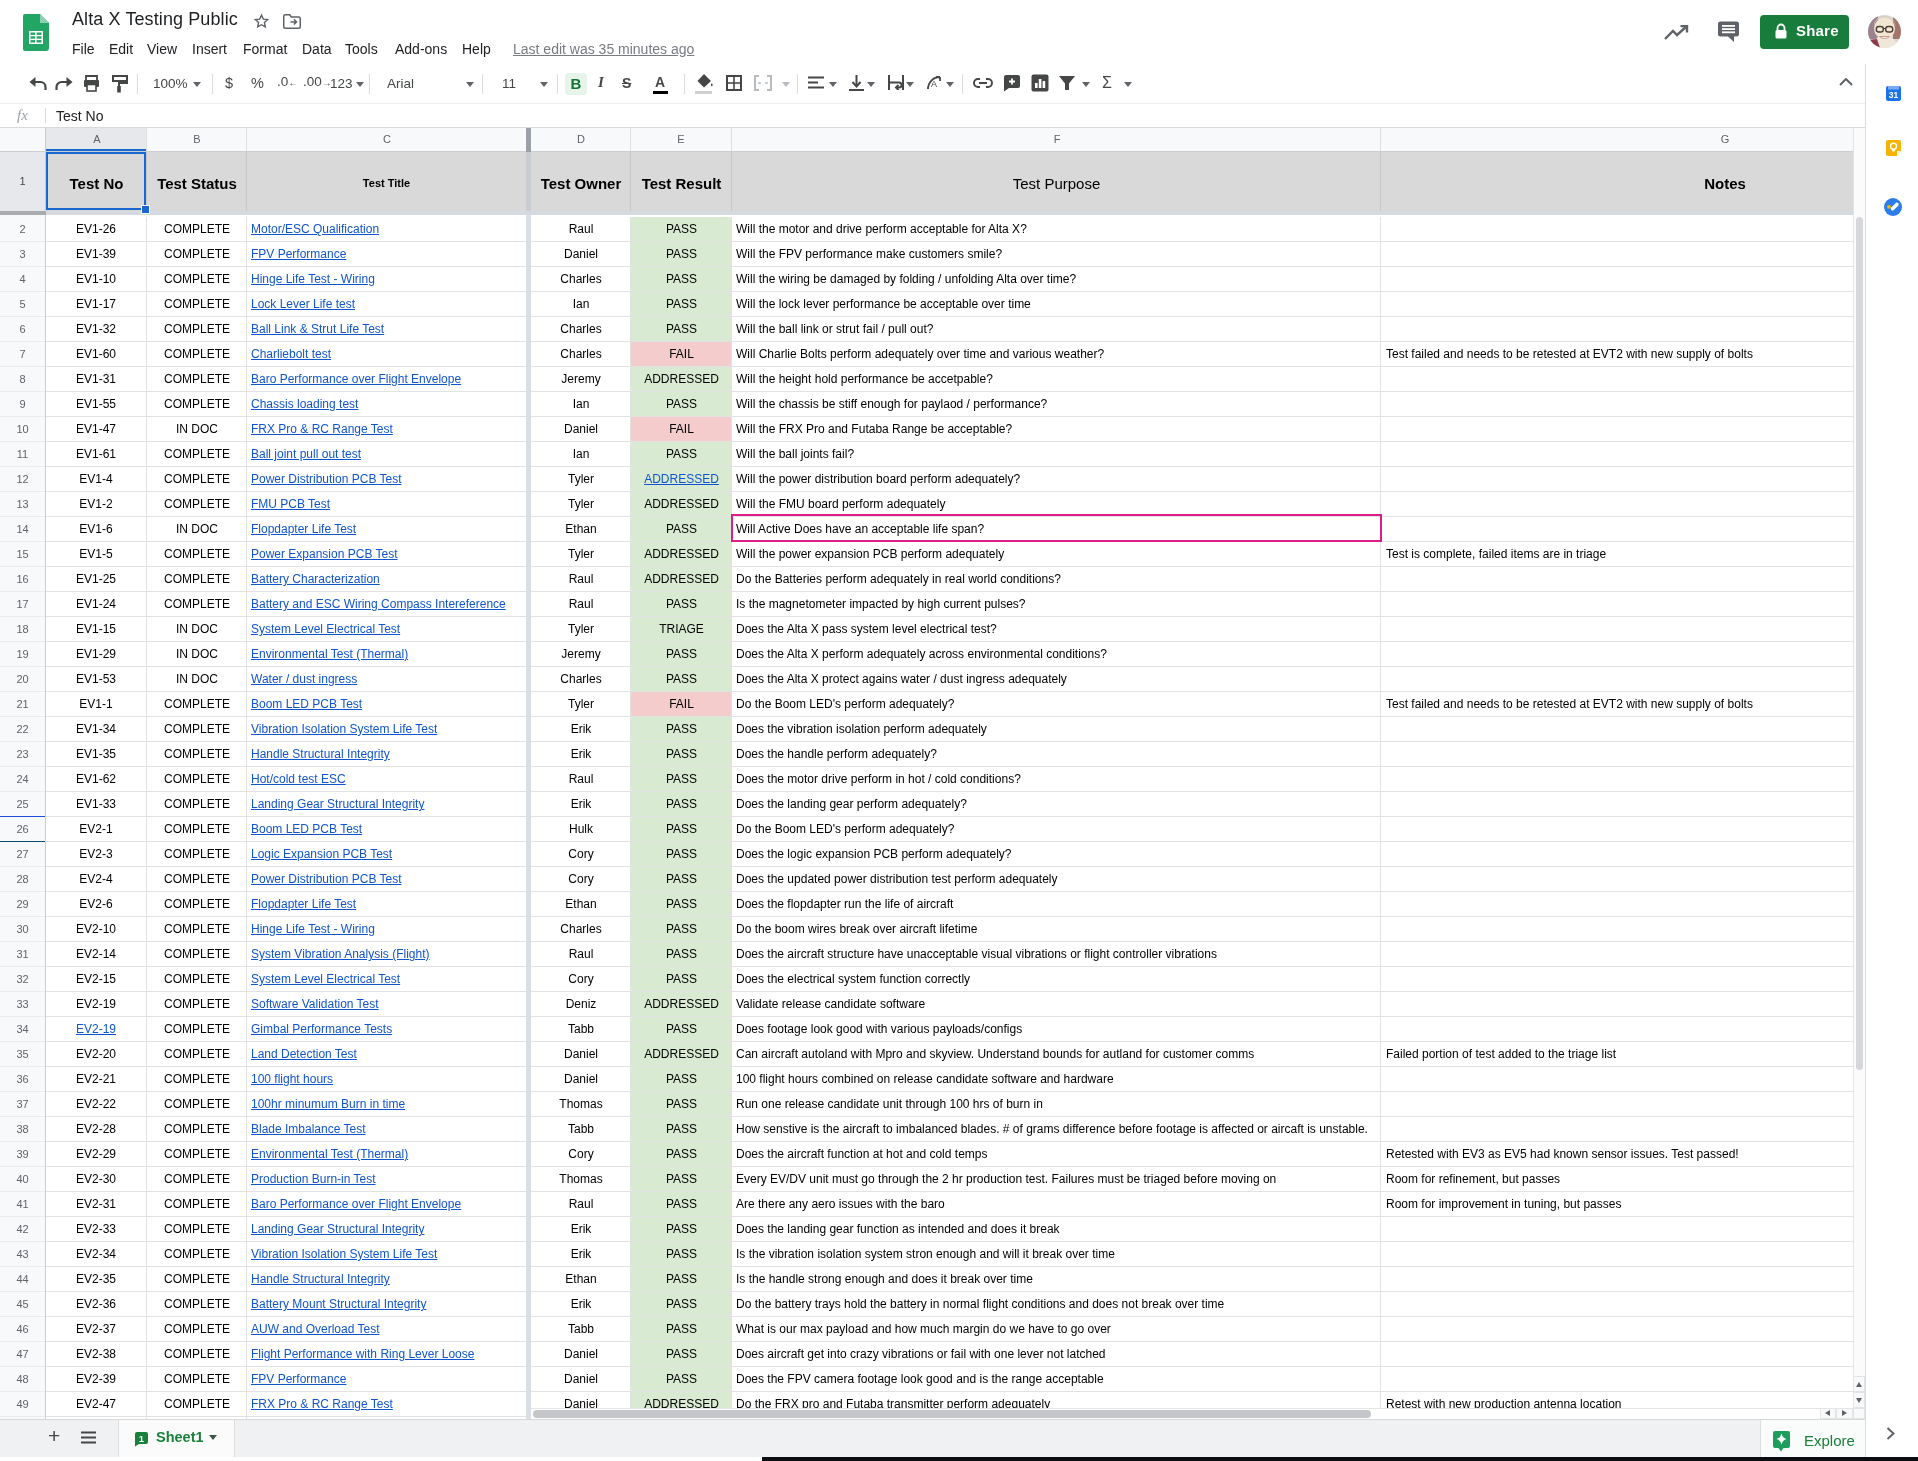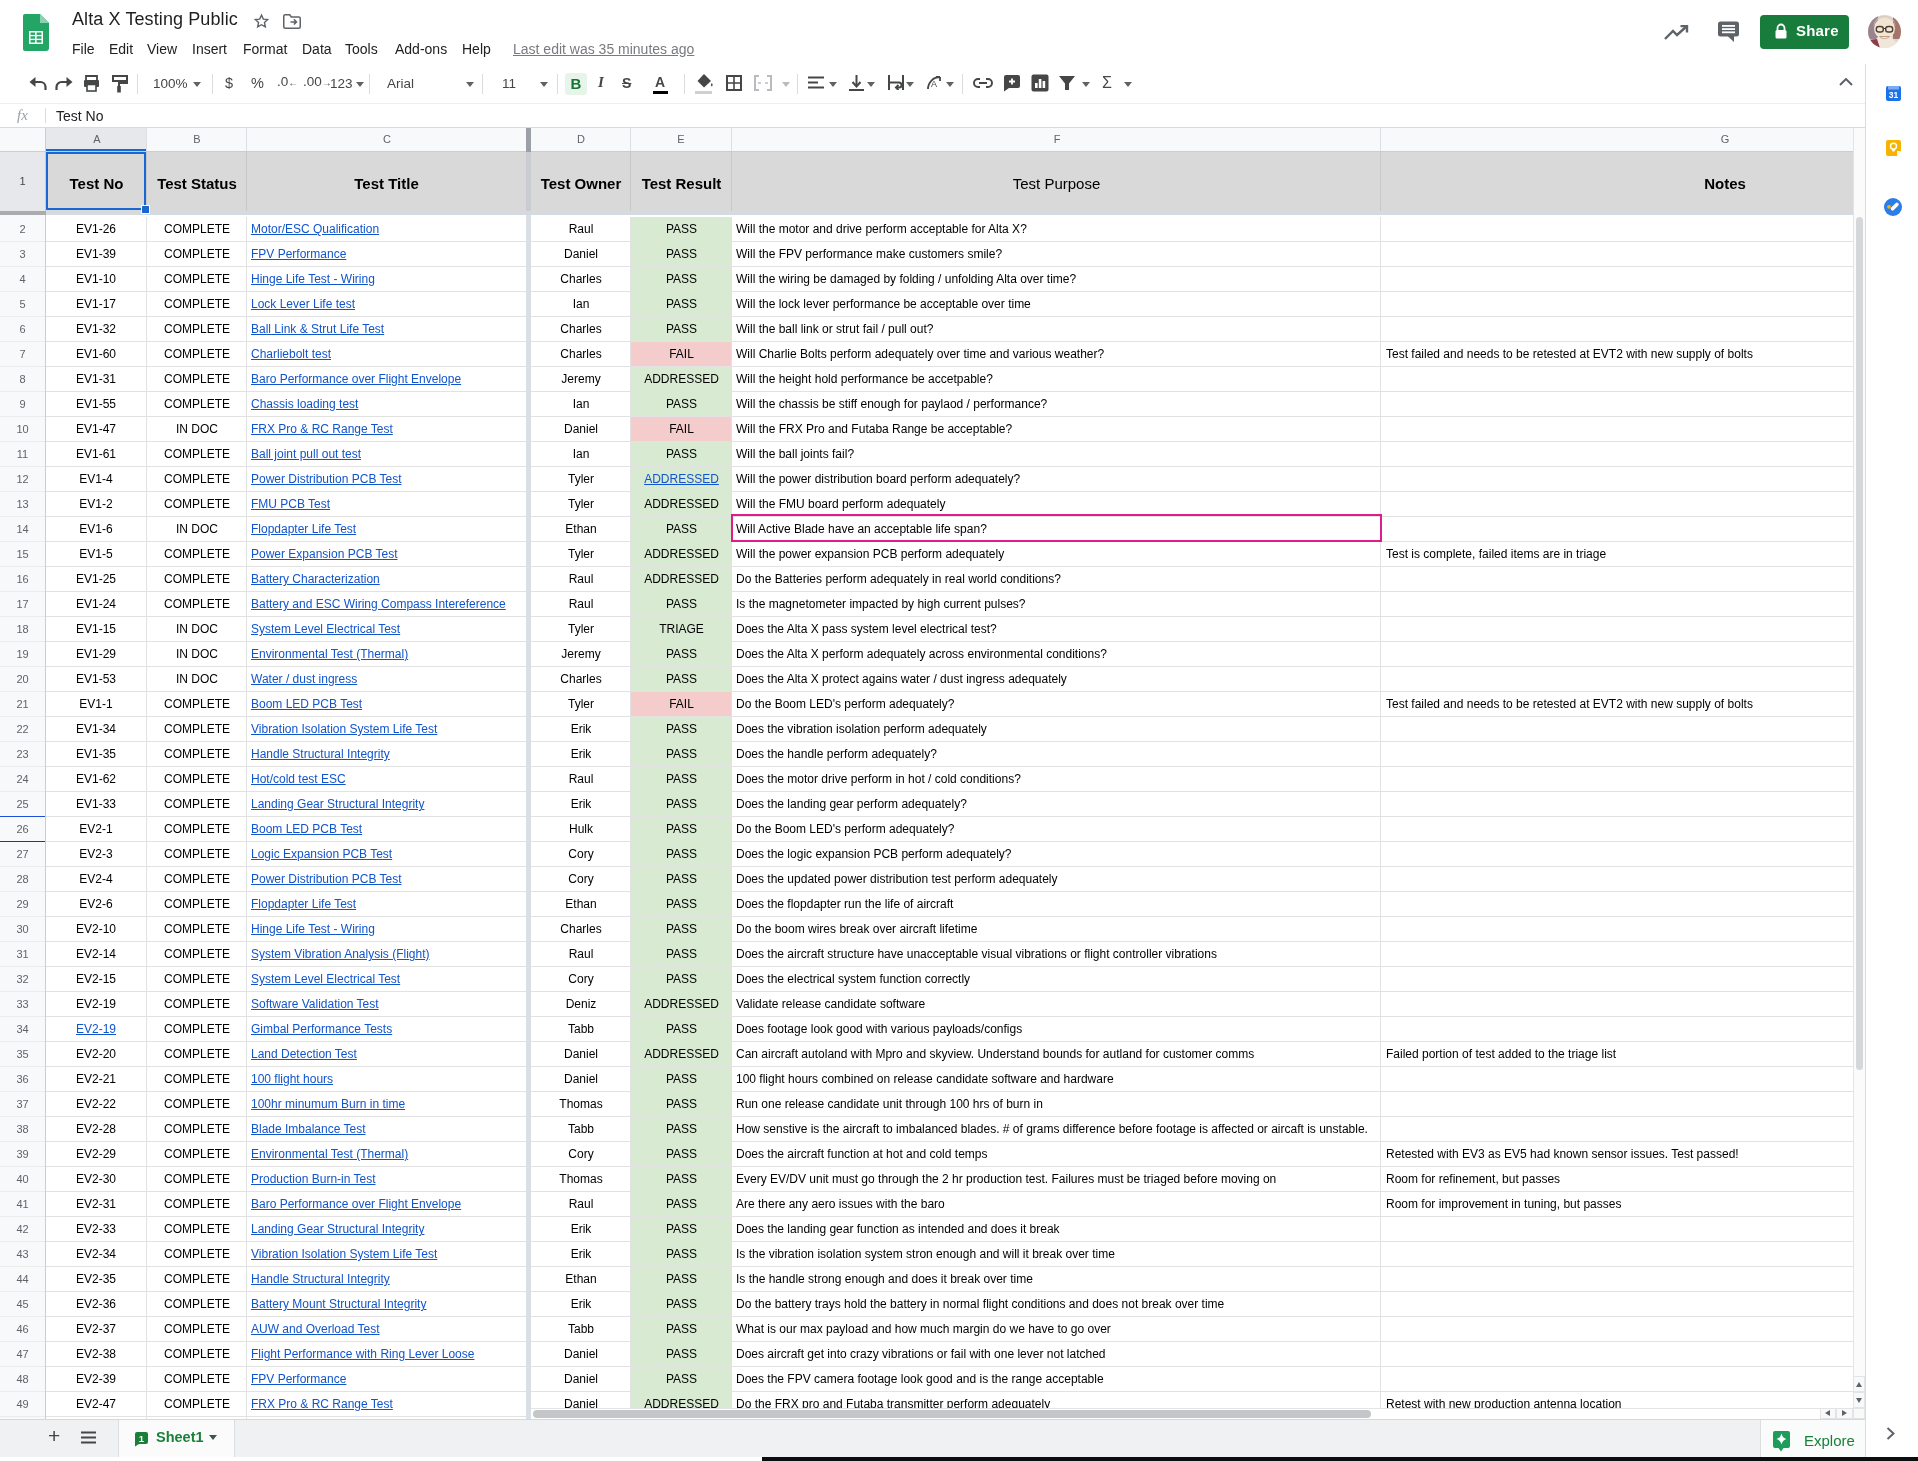--- a/index.html
+++ b/index.html
@@ -194,21 +194,21 @@
 <div class="ab" style="left:146px;top:128px;width:1px;height:23px;background:#dcdee1"></div>
 <div class="ab" style="left:246px;top:128px;width:1px;height:23px;background:#dcdee1"></div>
 <div class="ab" style="left:630px;top:128px;width:1px;height:23px;background:#dcdee1"></div>
 <div class="ab" style="left:731px;top:128px;width:1px;height:23px;background:#dcdee1"></div>
 <div class="ab" style="left:1380px;top:128px;width:1px;height:23px;background:#dcdee1"></div>
 <div class="ab" style="left:0;top:152px;width:45px;height:1267px;background:#f8f9fa;border-right:1px solid #cbcdd1"></div>
 <div class="ab" style="left:0;top:152px;width:45px;height:59px;background:#e6e8eb;border-right:1px solid #cbcdd1;color:#444746;font-size:11px;text-align:center;line-height:59px">1</div>
 <div class="ab" style="left:46px;top:152px;width:1807px;height:59px;background:#d9d9d9"></div>
 <div class="ab" style="left:46px;top:152px;width:101px;height:59px;font-size:15px;font-weight:bold;color:#000;text-align:center;line-height:63px">Test No</div>
 <div class="ab" style="left:147px;top:152px;width:100px;height:59px;font-size:15px;font-weight:bold;color:#000;text-align:center;line-height:63px">Test Status</div>
-<div class="ab" style="left:247px;top:152px;width:279px;height:59px;font-size:15px;font-weight:bold;color:#000;text-align:center;line-height:63px">Test Title</div>
+<div class="ab" style="left:247px;top:152px;width:279px;height:59px;font-size:11px;font-weight:bold;color:#000;text-align:center;line-height:63px">Test Title</div>
 <div class="ab" style="left:531px;top:152px;width:100px;height:59px;font-size:15px;font-weight:bold;color:#000;text-align:center;line-height:63px">Test Owner</div>
 <div class="ab" style="left:631px;top:152px;width:101px;height:59px;font-size:15px;font-weight:bold;color:#000;text-align:center;line-height:63px">Test Result</div>
 <div class="ab" style="left:732px;top:152px;width:649px;height:59px;font-size:15px;font-weight:normal;color:#000;text-align:center;line-height:63px">Test Purpose</div>
 <div class="ab" style="left:1381px;top:152px;width:688px;height:59px;font-size:15px;font-weight:bold;color:#000;text-align:center;line-height:63px">Notes</div>
 <div class="ab" style="left:146px;top:152px;width:1px;height:59px;background:#c8c8c8"></div>
 <div class="ab" style="left:246px;top:152px;width:1px;height:59px;background:#c8c8c8"></div>
 <div class="ab" style="left:630px;top:152px;width:1px;height:59px;background:#c8c8c8"></div>
 <div class="ab" style="left:731px;top:152px;width:1px;height:59px;background:#c8c8c8"></div>
 <div class="ab" style="left:1380px;top:152px;width:1px;height:59px;background:#c8c8c8"></div>
 <div class="num" style="left:0;top:217px;border-bottom:1px solid #ececec;height:24px">2</div>
@@ -321,21 +321,21 @@
 <div class="cell ctr" style="left:631px;top:492px;width:101px">ADDRESSED</div>
 <div class="cell" style="left:736px;top:492px;width:644px">Will the FMU board perform adequately</div>
 <div class="num" style="left:0;top:517px;border-bottom:1px solid #ececec;height:24px">14</div>
 <div class="ab" style="left:46px;top:517px;width:1807px;height:24px;border-bottom:1px solid #e2e2e2;background:#fff"></div>
 <div class="ab" style="left:631px;top:517px;width:101px;height:25px;background:#d9ead3;border-bottom:1px solid #e2e2e2;box-sizing:border-box"></div>
 <div class="cell ctr" style="left:46px;top:517px;width:100px">EV1-6</div>
 <div class="cell ctr" style="left:147px;top:517px;width:100px">IN DOC</div>
 <div class="cell" style="left:251px;top:517px;width:274px"><span class="lnk">Flopdapter Life Test</span></div>
 <div class="cell ctr" style="left:531px;top:517px;width:100px">Ethan</div>
 <div class="cell ctr" style="left:631px;top:517px;width:101px">PASS</div>
-<div class="cell" style="left:736px;top:517px;width:644px">Will Active Blade have an acceptable life span?</div>
+<div class="cell" style="left:736px;top:517px;width:644px">Will Active Does have an acceptable life span?</div>
 <div class="num" style="left:0;top:542px;border-bottom:1px solid #ececec;height:24px">15</div>
 <div class="ab" style="left:46px;top:542px;width:1807px;height:24px;border-bottom:1px solid #e2e2e2;background:#fff"></div>
 <div class="ab" style="left:631px;top:542px;width:101px;height:25px;background:#d9ead3;border-bottom:1px solid #e2e2e2;box-sizing:border-box"></div>
 <div class="cell ctr" style="left:46px;top:542px;width:100px">EV1-5</div>
 <div class="cell ctr" style="left:147px;top:542px;width:100px">COMPLETE</div>
 <div class="cell" style="left:251px;top:542px;width:274px"><span class="lnk">Power Expansion PCB Test</span></div>
 <div class="cell ctr" style="left:531px;top:542px;width:100px">Tyler</div>
 <div class="cell ctr" style="left:631px;top:542px;width:101px">ADDRESSED</div>
 <div class="cell" style="left:736px;top:542px;width:644px">Will the power expansion PCB perform adequately</div>
 <div class="cell" style="left:1386px;top:542px;width:466px">Test is complete, failed items are in triage</div>

